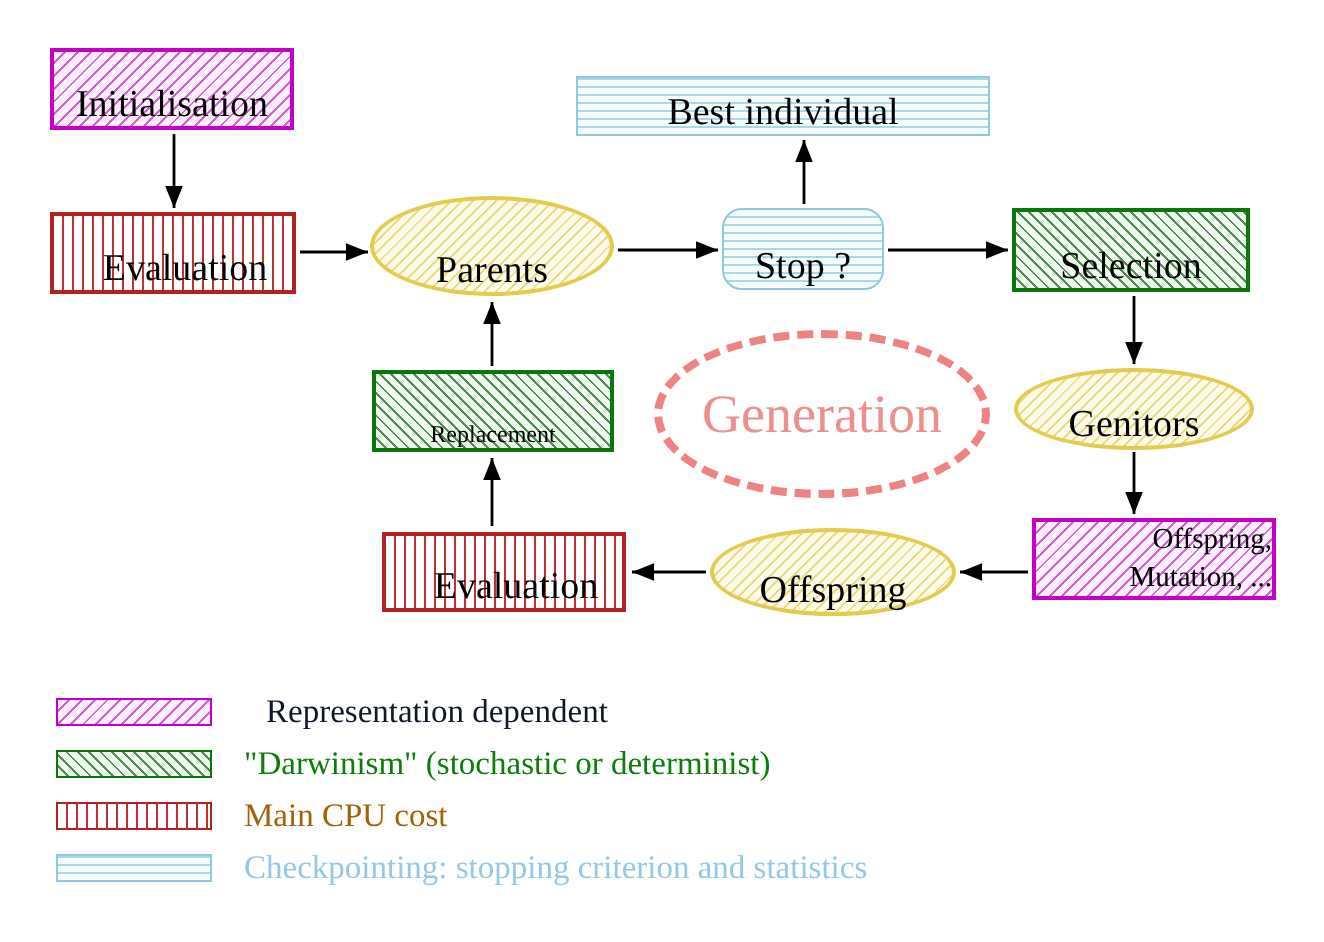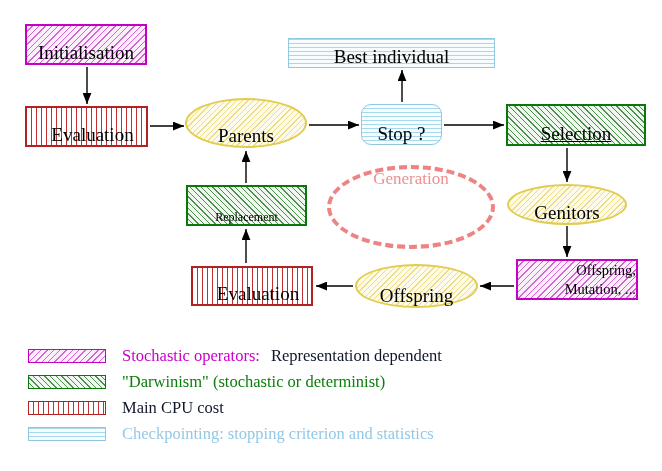--- a/index.html
+++ b/index.html
@@ -30,34 +30,34 @@
     background:repeating-linear-gradient(0deg,#f7fdff 0,#f7fdff 3px,#a8d8ec 3px,#a8d8ec 4px);
   }
   .p-yellow{
     border:2px solid #e2cc50;
     background:repeating-linear-gradient(135deg,#fefbea 0,#fefbea 3px,#ecdc82 3px,#ecdc82 4px);
   }
   .ellipse{border-radius:50%;}
   .rounded{border-radius:10px;}
   .gen-ellipse{
     position:absolute;border:4px dashed #ee8383;border-radius:50%;
-    display:flex;justify-content:center;
-    color:#ee8f8f;font-size:17px;box-sizing:border-box;
+    display:flex;align-items:center;justify-content:center;
+    color:#ee8f8f;font-size:27px;box-sizing:border-box;
   }
   #arrows{position:absolute;left:0;top:0;pointer-events:none;}
   #arrows line{stroke:#000;stroke-width:1.4;}
   .small-2line{font-size:14.5px;line-height:1.25;flex-direction:column;}
   
   .legend-row{position:absolute;display:flex;align-items:center;font-size:16.5px;}
   .swatch{width:78px;height:14px;box-sizing:border-box;margin-right:16px;flex:none;}
   .swatch.p-magenta,.swatch.p-green,.swatch.p-red{border-width:1.5px;}
   .lg-magenta{color:#cc00cc;}
   .lg-gold{color:#0f172a;margin-left:11px;}
   .lg-green{color:#0b7d0b;}
-  .lg-red{color:#0f172a;}
+  .lg-red{color:#a16207;}
   .lg-cyan{color:#94c8e8;}
 </style>
 </head>
 <body>
 
 <div id="canvas">
 
   <svg id="arrows" width="662" height="471">
     <defs>
       <marker id="ah" viewBox="0 0 10 8" refX="10" refY="4" markerWidth="11" markerHeight="9" orient="auto" markerUnits="userSpaceOnUse">
@@ -90,21 +90,21 @@
   </div>
 
   <div class="node p-cyan" style="left:288px;top:38px;width:207px;height:30px;">
     <span>Best individual</span>
   </div>
 
   <div class="node p-cyan rounded" style="left:361px;top:104px;width:81px;height:41px;">
     <span>Stop ?</span>
   </div>
 
-  <div class="node p-green" style="left:506px;top:104px;width:140px;height:42px;text-decoration:underline;">
+  <div class="node p-green" style="left:506px;top:104px;width:119px;height:42px;">
     <span>Selection</span>
   </div>
 
   <div class="node p-yellow ellipse" style="left:507px;top:184px;width:120px;height:41px;">
     <span>Genitors</span>
   </div>
 
   <div class="node p-magenta small-2line" style="left:516px;top:259px;width:122px;height:41px;">
     <span>Offspring,</span>
     <span>Mutation, ...</span>
@@ -121,21 +121,20 @@
   <div class="node p-green" style="left:186px;top:185px;width:121px;height:41px;font-size:12px;">
     <span>Replacement</span>
   </div>
 
   <div class="gen-ellipse" style="left:327px;top:165px;width:168px;height:84px;">
     <span>Generation</span>
   </div>
 
   <div class="legend-row" style="left:28px;top:346px;">
     <span class="swatch p-magenta"></span>
-    <span class="lg-magenta">Stochastic operators:</span>
     <span class="lg-gold">Representation dependent</span>
   </div>
 
   <div class="legend-row" style="left:28px;top:372px;">
     <span class="swatch p-green"></span>
     <span class="lg-green">"Darwinism" (stochastic or determinist)</span>
   </div>
 
   <div class="legend-row" style="left:28px;top:398px;">
     <span class="swatch p-red"></span>

